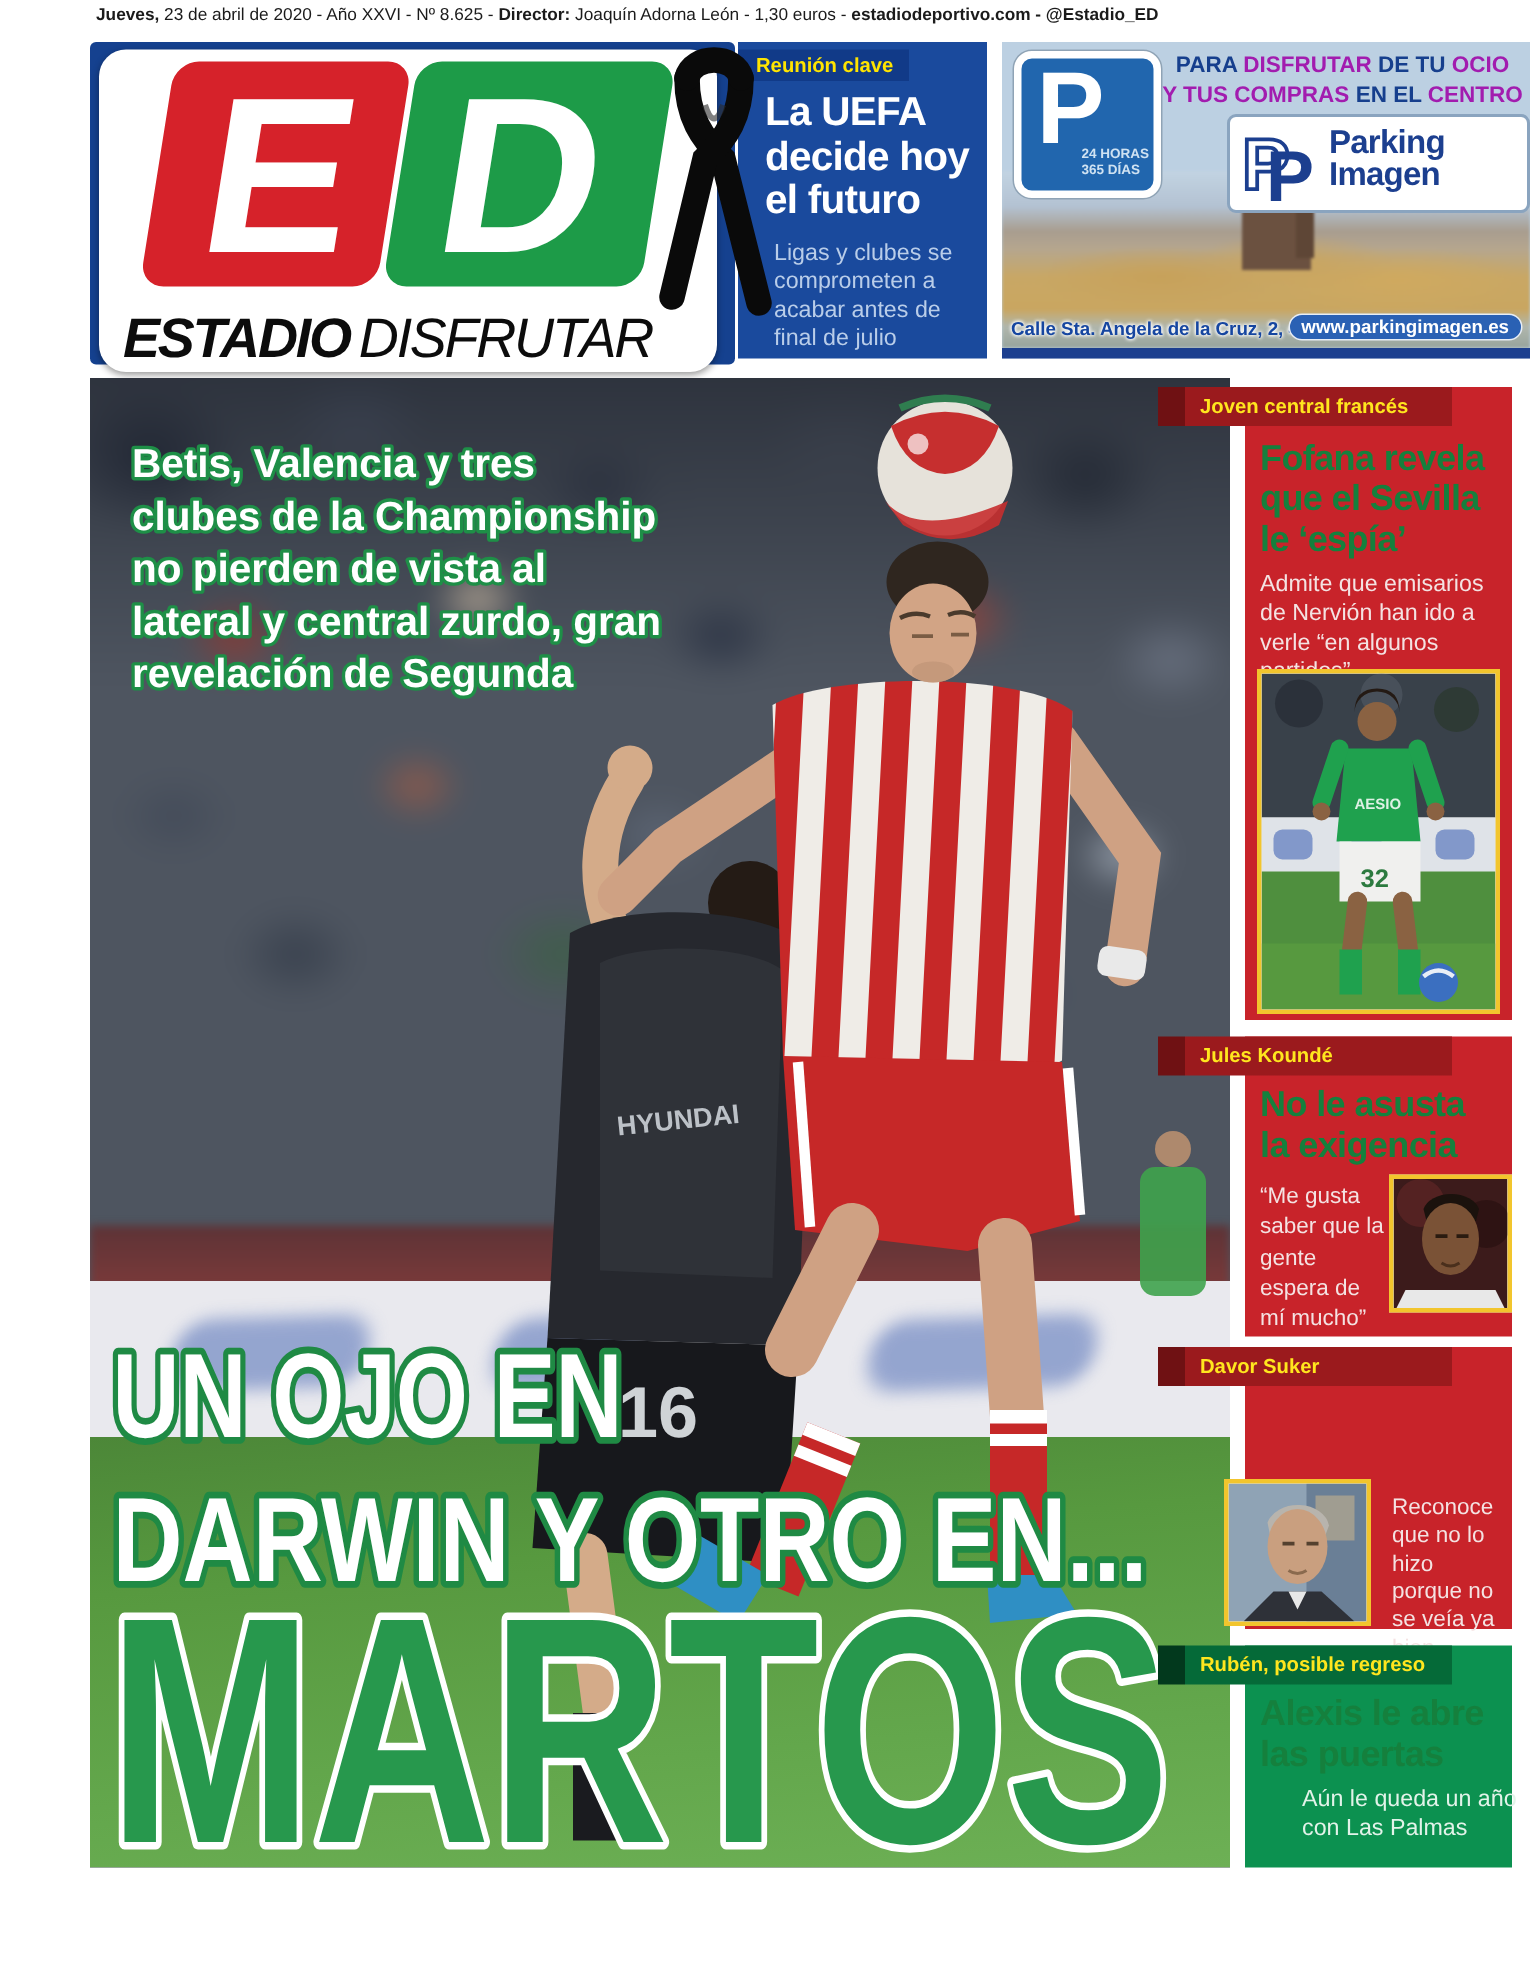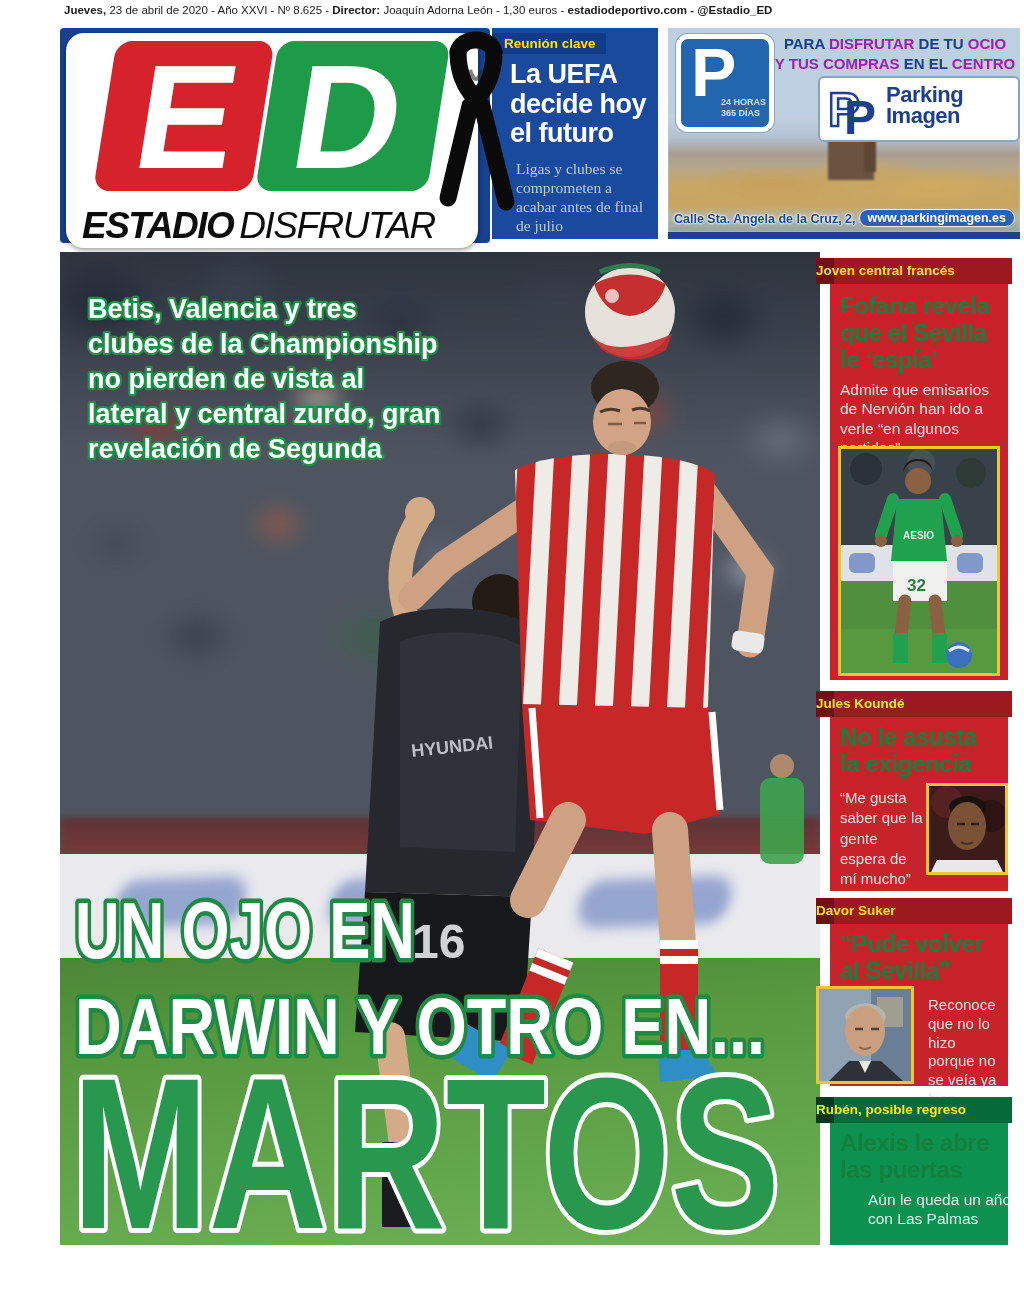--- a/index.html
+++ b/index.html
@@ -18,21 +18,21 @@
   .logo-name .p1{font-weight:800;}
   .logo-name .p2{font-weight:400;margin-left:6px;}
   .ribbon-wrap{position:absolute;left:424px;top:30px;width:104px;height:190px;z-index:6;}
 
   
   .uefa{position:absolute;left:492px;top:28px;width:166px;height:211px;background:#1a4a9d;}
   .uefa-tag{position:absolute;left:0;top:5px;background:#113a88;color:#ffe400;font-weight:bold;
             font-size:13.5px;padding:3px 10px 3px 12px;}
   .uefa-headline{position:absolute;left:18px;top:32px;color:#fff;font-weight:bold;font-size:27px;
                  line-height:1.1;letter-spacing:-0.5px;}
-  .uefa-body{position:absolute;left:24px;top:132px;width:128px;color:#b9cde9;font-size:15.5px;line-height:1.22;font-family:Liberation Serif, serif;}
+  .uefa-body{position:absolute;left:24px;top:132px;width:128px;color:#b9cde9;font-size:15.5px;line-height:1.22;}
 
   
   .parking{position:absolute;left:668px;top:28px;width:352px;height:204px;background:#bcd0e2;overflow:hidden;
            border-bottom:7px solid #1c3f8f;}
   .city{position:absolute;left:0;bottom:0;width:352px;height:118px;
         background:
           radial-gradient(90px 26px at 55% 52%,#caa55e 0%,rgba(202,165,94,0) 75%),
           radial-gradient(120px 30px at 75% 62%,#cfa95f 0%,rgba(207,169,95,0) 75%),
           radial-gradient(110px 28px at 30% 60%,#c7a15a 0%,rgba(199,161,90,0) 75%),
           linear-gradient(#c2d3e2 0%,#b3c2d2 20%,#a89d8f 34%,#b5a68e 44%,#c8a765 60%,#c9a660 78%,#b0b6ac 88%,#97a49d 100%);
@@ -84,22 +84,22 @@
   .board{position:absolute;left:0;top:602px;width:760px;height:108px;background:#e9e9ee;}
   .blt{position:absolute;top:24px;height:48px;background:#5d78bb;border-radius:22px;
        transform:skewX(-14deg) rotate(-2deg);filter:blur(6px);opacity:.6;}
   .pitch{position:absolute;left:0;top:706px;width:760px;height:287px;
          background:linear-gradient(175deg,#4c8738 0%,#57993f 30%,#63a74c 70%,#6db055 100%);}
   .players,.photo-text{position:absolute;left:0;top:0;width:760px;height:993px;}
 
   
   .sb-box{position:absolute;left:830px;width:178px;background:#c8232a;}
   .sb-box.green{background:#0c9150;}
-  .sb-tag{position:absolute;left:816px;width:196px;height:26px;line-height:26px;
-          color:#ffe61e;font-weight:bold;font-size:13.5px;box-sizing:border-box;
+  .sb-tag{position:absolute;left:772px;width:196px;height:26px;line-height:26px;
+          color:#ffe61e;font-weight:bold;font-size:13.5px;padding-left:28px;box-sizing:border-box;
           background:linear-gradient(to right,#6f1113 0,#6f1113 18px,#9b1a1d 18px);}
   .sb-tag.green{background:linear-gradient(to right,#02391d 0,#02391d 18px,#056a38 18px);}
   .sb-headline{position:absolute;left:840px;color:#15803d;font-weight:bold;font-size:24px;
                line-height:1.13;letter-spacing:-0.4px;}
   .sb-body{position:absolute;color:#f4e2e2;font-size:15.5px;line-height:1.25;}
   .sb-body.greenbox{color:#e2f3e9;}
   .sb-photo{position:absolute;border:3px solid #f2c52d;overflow:hidden;background:#e5e5e5;}
 
   .white-stroke-num{font-weight:800;}
 </style>
@@ -327,24 +327,20 @@
       <path d="M20,20 a19,13 0 0 1 37,0 l-2,8 h-33 Z" fill="#1b120d"></path>
       <ellipse cx="38" cy="40" rx="19" ry="24" fill="#7a5236"></ellipse>
       <path d="M28,38 h8 M42,38 h8" stroke="#2a1b10" stroke-width="2.5"></path>
       <path d="M32,56 q6,4 12,0" stroke="#4a2f1c" stroke-width="2" fill="none"></path>
       <path d="M8,74 L68,74 L74,86 L2,86 Z" fill="#e8e8e8"></path>
     </svg>
   </div>
 
   <div class="sb-box" style="top:898px;height:188px;"></div>
   <div class="sb-tag" style="top:898px;">Davor Suker</div>
-  <div class="sb-headline" style="top:930px;">
-    <div>“Pude volver</div>
-    <div>al Sevilla”</div>
-  </div>
   <div class="sb-body" style="left:928px;top:996px;width:78px;font-size:15px;">Reconoce que no lo hizo porque no se veía ya bien</div>
   <div class="sb-photo" style="left:816px;top:986px;width:92px;height:92px;">
     <svg width="92" height="92" viewBox="0 0 92 92">
       <rect width="92" height="92" fill="#8fa3b5"></rect>
       <rect x="52" width="40" height="92" fill="#6a7f96"></rect>
       <rect x="58" y="8" width="26" height="30" fill="#b8a98e" opacity=".7"></rect>
       <path d="M26,26 a21,16 0 0 1 41,2 l-3,8 h-36 Z" fill="#b8b4ad"></path>
       <ellipse cx="46" cy="42" rx="20" ry="25" fill="#c99f7f"></ellipse>
       <path d="M36,40 h8 M52,40 h8" stroke="#54412f" stroke-width="2.5"></path>
       <path d="M40,58 q6,4 12,0" stroke="#8a6a4e" stroke-width="2" fill="none"></path>

